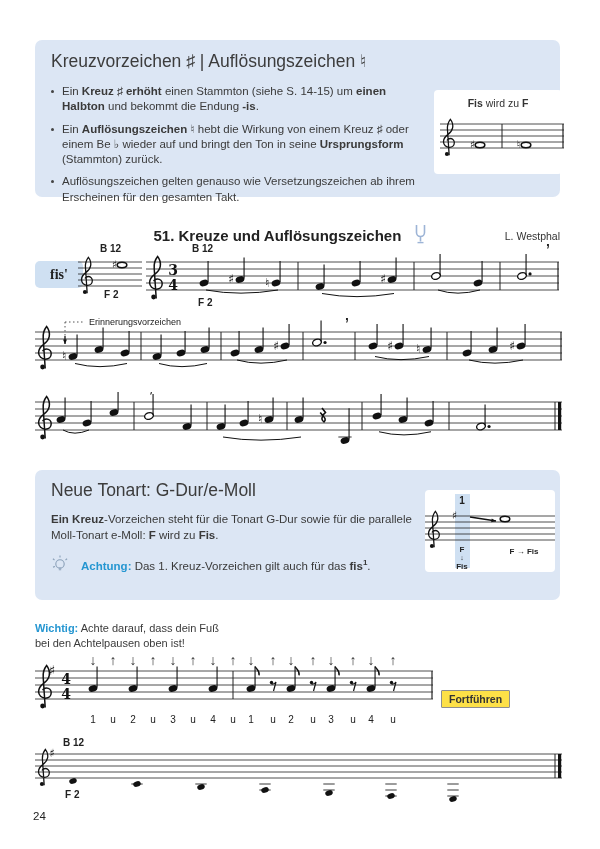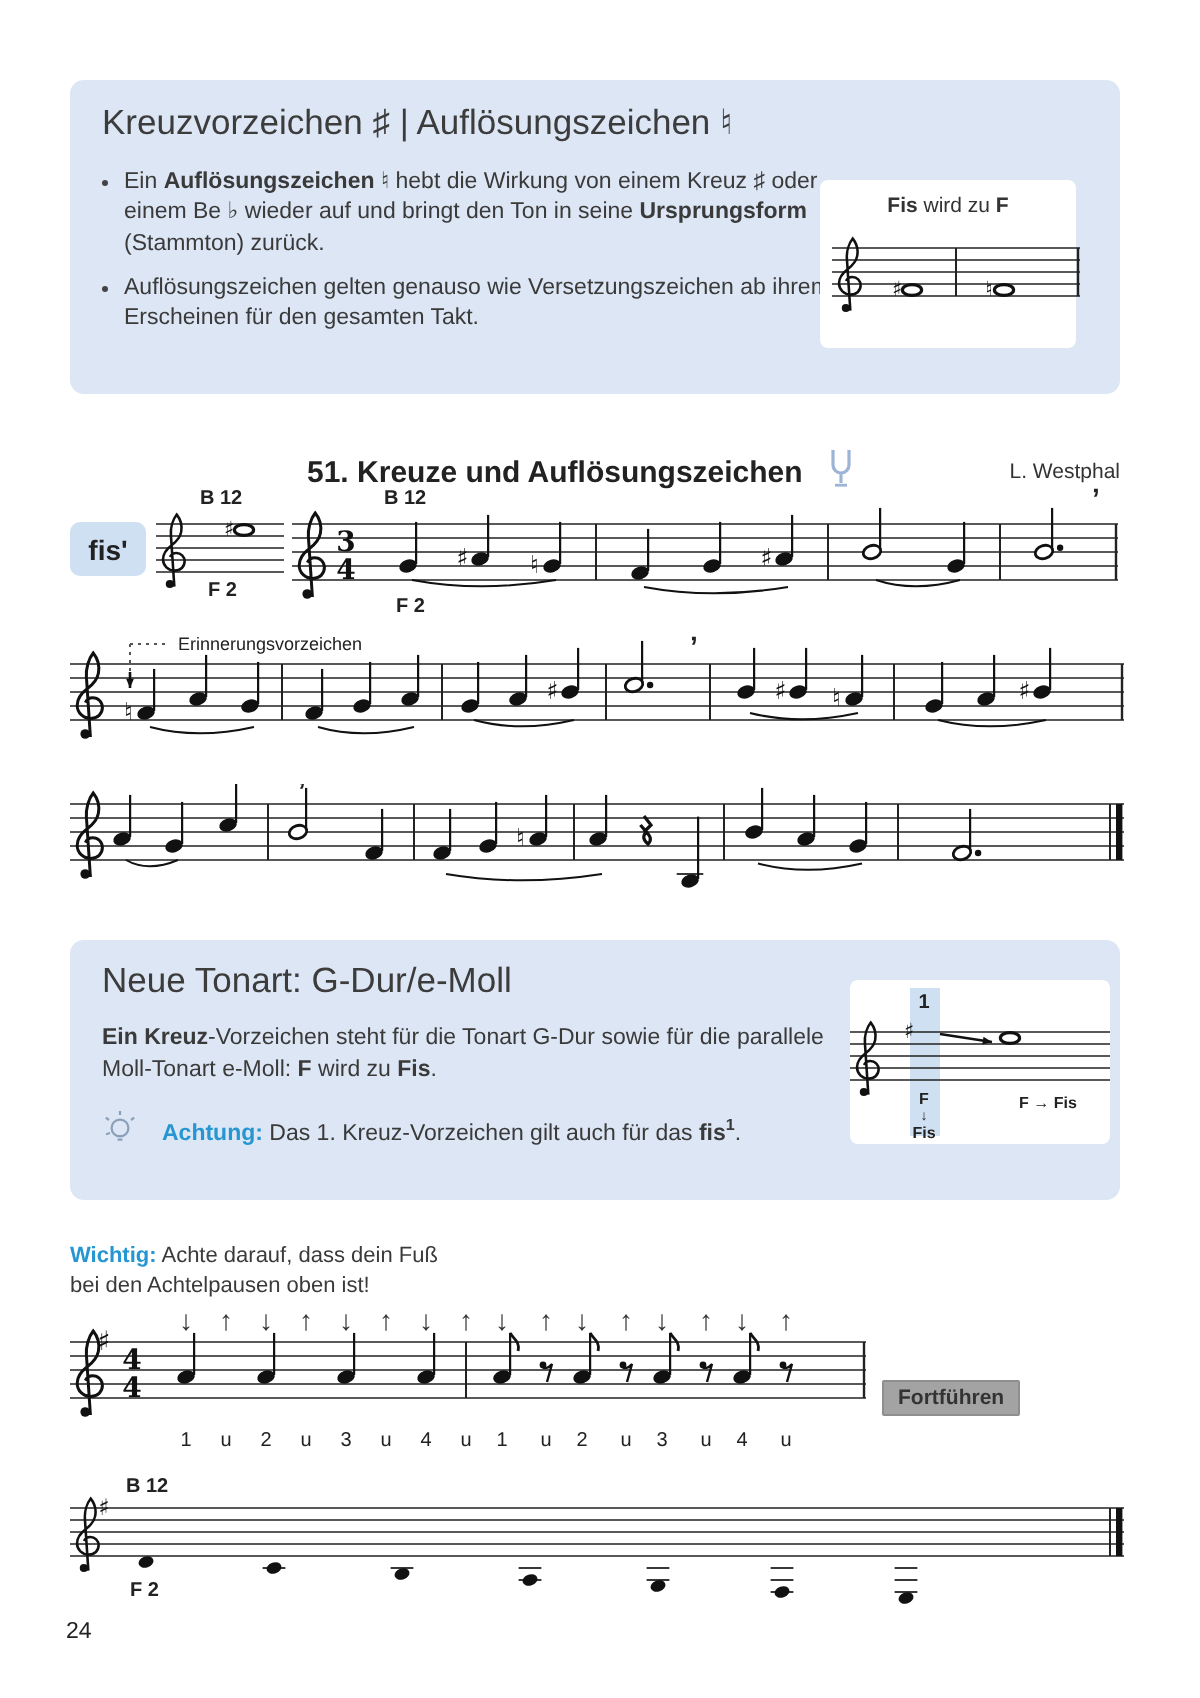--- a/index.html
+++ b/index.html
@@ -13,45 +13,49 @@
   .dot{width:3px;height:3px;border-radius:50%;background:#444;margin-top:6px;flex:none;}
   .card{position:absolute;background:#fff;border-radius:4px;}
   .card-title{position:absolute;width:100%;text-align:center;font-size:10.5px;color:#333;}
   .staff{position:absolute;}
   .h51{position:absolute;text-align:center;font-size:15px;font-weight:bold;color:#222;}
   .composer{position:absolute;font-size:10.5px;color:#333;text-align:right;}
   .chip{position:absolute;background:#cfe0f2;border-radius:5px;display:flex;align-items:center;justify-content:center;
         font-size:14px;font-weight:bold;color:#222;}
   .smalltext{position:absolute;font-size:11px;line-height:1.32;color:#3a3a3a;}
   .subtitle{position:absolute;text-align:center;font-size:11px;color:#333;}
-  .btn{position:absolute;background:#a3a3a3;border:1px solid #8e8e8e;font-size:10.5px;font-weight:bold;color:#333;
+  .btn{position:absolute;background:#fde047;border:1px solid #8e8e8e;font-size:10.5px;font-weight:bold;color:#333;
        padding:2px 7px;border-radius:1px;}
   .pagenum{position:absolute;font-size:11.5px;color:#222;}
   .para{position:absolute;font-size:11.5px;line-height:1.35;color:#3a3a3a;}
   sup{font-size:70%;}
   .iconwrap{display:inline-block;vertical-align:-3px;margin-left:8px;}
 </style>
 </head>
 <body>
 
 <div id="page">
 
   <div class="box" style="left:35px;top:40px;width:525px;height:157px;">
     <div class="box-title" style="left:16px;top:11px;">Kreuzvorzeichen ♯ | Auflösungszeichen ♮</div>
     <div class="bullets" style="left:16px;top:44px;width:368px;">
+      <div class="bullet">
+          <span class="dot"></span>
+          <span><span>Ein </span><span style="font-weight: 700;">Kreuz ♯ erhöht</span><span> einen Stammton (siehe S. 14-15) um </span><span style="font-weight: 700;">einen Halbton</span><span> und bekommt die Endung </span><span style="font-weight: 700;">-is</span><span>.</span></span>
+        </div>
       <div class="bullet">
           <span class="dot"></span>
           <span><span>Ein </span><span style="font-weight: 700;">Auflösungszeichen</span><span> ♮ hebt die Wirkung von einem Kreuz ♯ oder einem Be ♭ wieder auf und bringt den Ton in seine </span><span style="font-weight: 700;">Ursprungsform</span><span> (Stammton) zurück.</span></span>
         </div>
       <div class="bullet">
           <span class="dot"></span>
           <span><span>Auflösungszeichen gelten genauso wie Versetzungszeichen ab ihrem Erscheinen für den gesamten Takt.</span></span>
         </div>
     </div>
-    <div class="card" style="left:375px;top:50px;width:128px;height:84px;">
+    <div class="card" style="left:399px;top:50px;width:128px;height:84px;">
       <div class="card-title" style="top:7px;"><span style="font-weight: 700;">Fis</span><span> wird zu </span><span style="font-weight: 700;">F</span></div>
       <div class="staff" style="left: 6px; top: 22px; width: 124px; height: 50px;"><svg width="124" height="50" viewBox="0 0 124 50">
             <line x1="0" y1="12" x2="124" y2="12" stroke="#222" stroke-width="0.8"></line>
             <line x1="0" y1="18" x2="124" y2="18" stroke="#222" stroke-width="0.8"></line>
             <line x1="0" y1="24" x2="124" y2="24" stroke="#222" stroke-width="0.8"></line>
             <line x1="0" y1="30" x2="124" y2="30" stroke="#222" stroke-width="0.8"></line>
             <line x1="0" y1="36" x2="124" y2="36" stroke="#222" stroke-width="0.8"></line>
             <g transform="translate(3,12) scale(0.8571428571428571)" stroke="#111" fill="none" stroke-width="1.5">
               <path d="M7.2,36.5 L5.2,6.5 C4.9,2.5 6.2,-2.5 8.6,-5.5 C10.8,-2.8 11.8,1.2 11.2,4.6 C10.6,8 8.2,10.4 5.6,12.4 C2.6,14.7 0.6,17.2 0.6,20.6 C0.6,24.4 3.6,27.2 7.4,27.2 C10.8,27.2 13.2,24.9 13.2,21.8 C13.2,18.9 11,16.9 8.4,16.9 C6.7,16.9 5.3,17.8 4.7,19.3"></path>
               <circle cx="4.6" cy="35" r="2.4" fill="#111" stroke="none"></circle>
@@ -70,21 +74,21 @@
     <span>51. Kreuze und Auflösungszeichen</span>
     <span class="iconwrap">
       <svg width="13" height="20" viewBox="0 0 13 20">
           <path d="M2.5,1 v7.5 a4,4 0 0 0 8,0 V1 M6.5,12.5 v5" stroke="#9db4d6" stroke-width="1.6" fill="none"></path>
           <line x1="3.5" y1="18.6" x2="9.5" y2="18.6" stroke="#9db4d6" stroke-width="1.4"></line>
         </svg>
     </span>
   </div>
   <div class="composer" style="left:460px;top:230px;width:100px;">L. Westphal</div>
 
-  <div class="chip" style="left:35px;top:261px;width:38px;height:27px;">fis'</div>
+  <div class="chip" style="left:35px;top:261px;width:48px;height:27px;font-family:Liberation Serif, serif;">fis'</div>
   <div class="staff" style="left: 78px; top: 244px; width: 64px; height: 62px;"><svg width="64" height="62" viewBox="0 0 64 62">
         <line x1="0" y1="18" x2="64" y2="18" stroke="#222" stroke-width="0.8"></line>
         <line x1="0" y1="24" x2="64" y2="24" stroke="#222" stroke-width="0.8"></line>
         <line x1="0" y1="30" x2="64" y2="30" stroke="#222" stroke-width="0.8"></line>
         <line x1="0" y1="36" x2="64" y2="36" stroke="#222" stroke-width="0.8"></line>
         <line x1="0" y1="42" x2="64" y2="42" stroke="#222" stroke-width="0.8"></line>
         <g transform="translate(3,18) scale(0.8571428571428571)" stroke="#111" fill="none" stroke-width="1.5">
           <path d="M7.2,36.5 L5.2,6.5 C4.9,2.5 6.2,-2.5 8.6,-5.5 C10.8,-2.8 11.8,1.2 11.2,4.6 C10.6,8 8.2,10.4 5.6,12.4 C2.6,14.7 0.6,17.2 0.6,20.6 C0.6,24.4 3.6,27.2 7.4,27.2 C10.8,27.2 13.2,24.9 13.2,21.8 C13.2,18.9 11,16.9 8.4,16.9 C6.7,16.9 5.3,17.8 4.7,19.3"></path>
           <circle cx="4.6" cy="35" r="2.4" fill="#111" stroke="none"></circle>
         </g>

